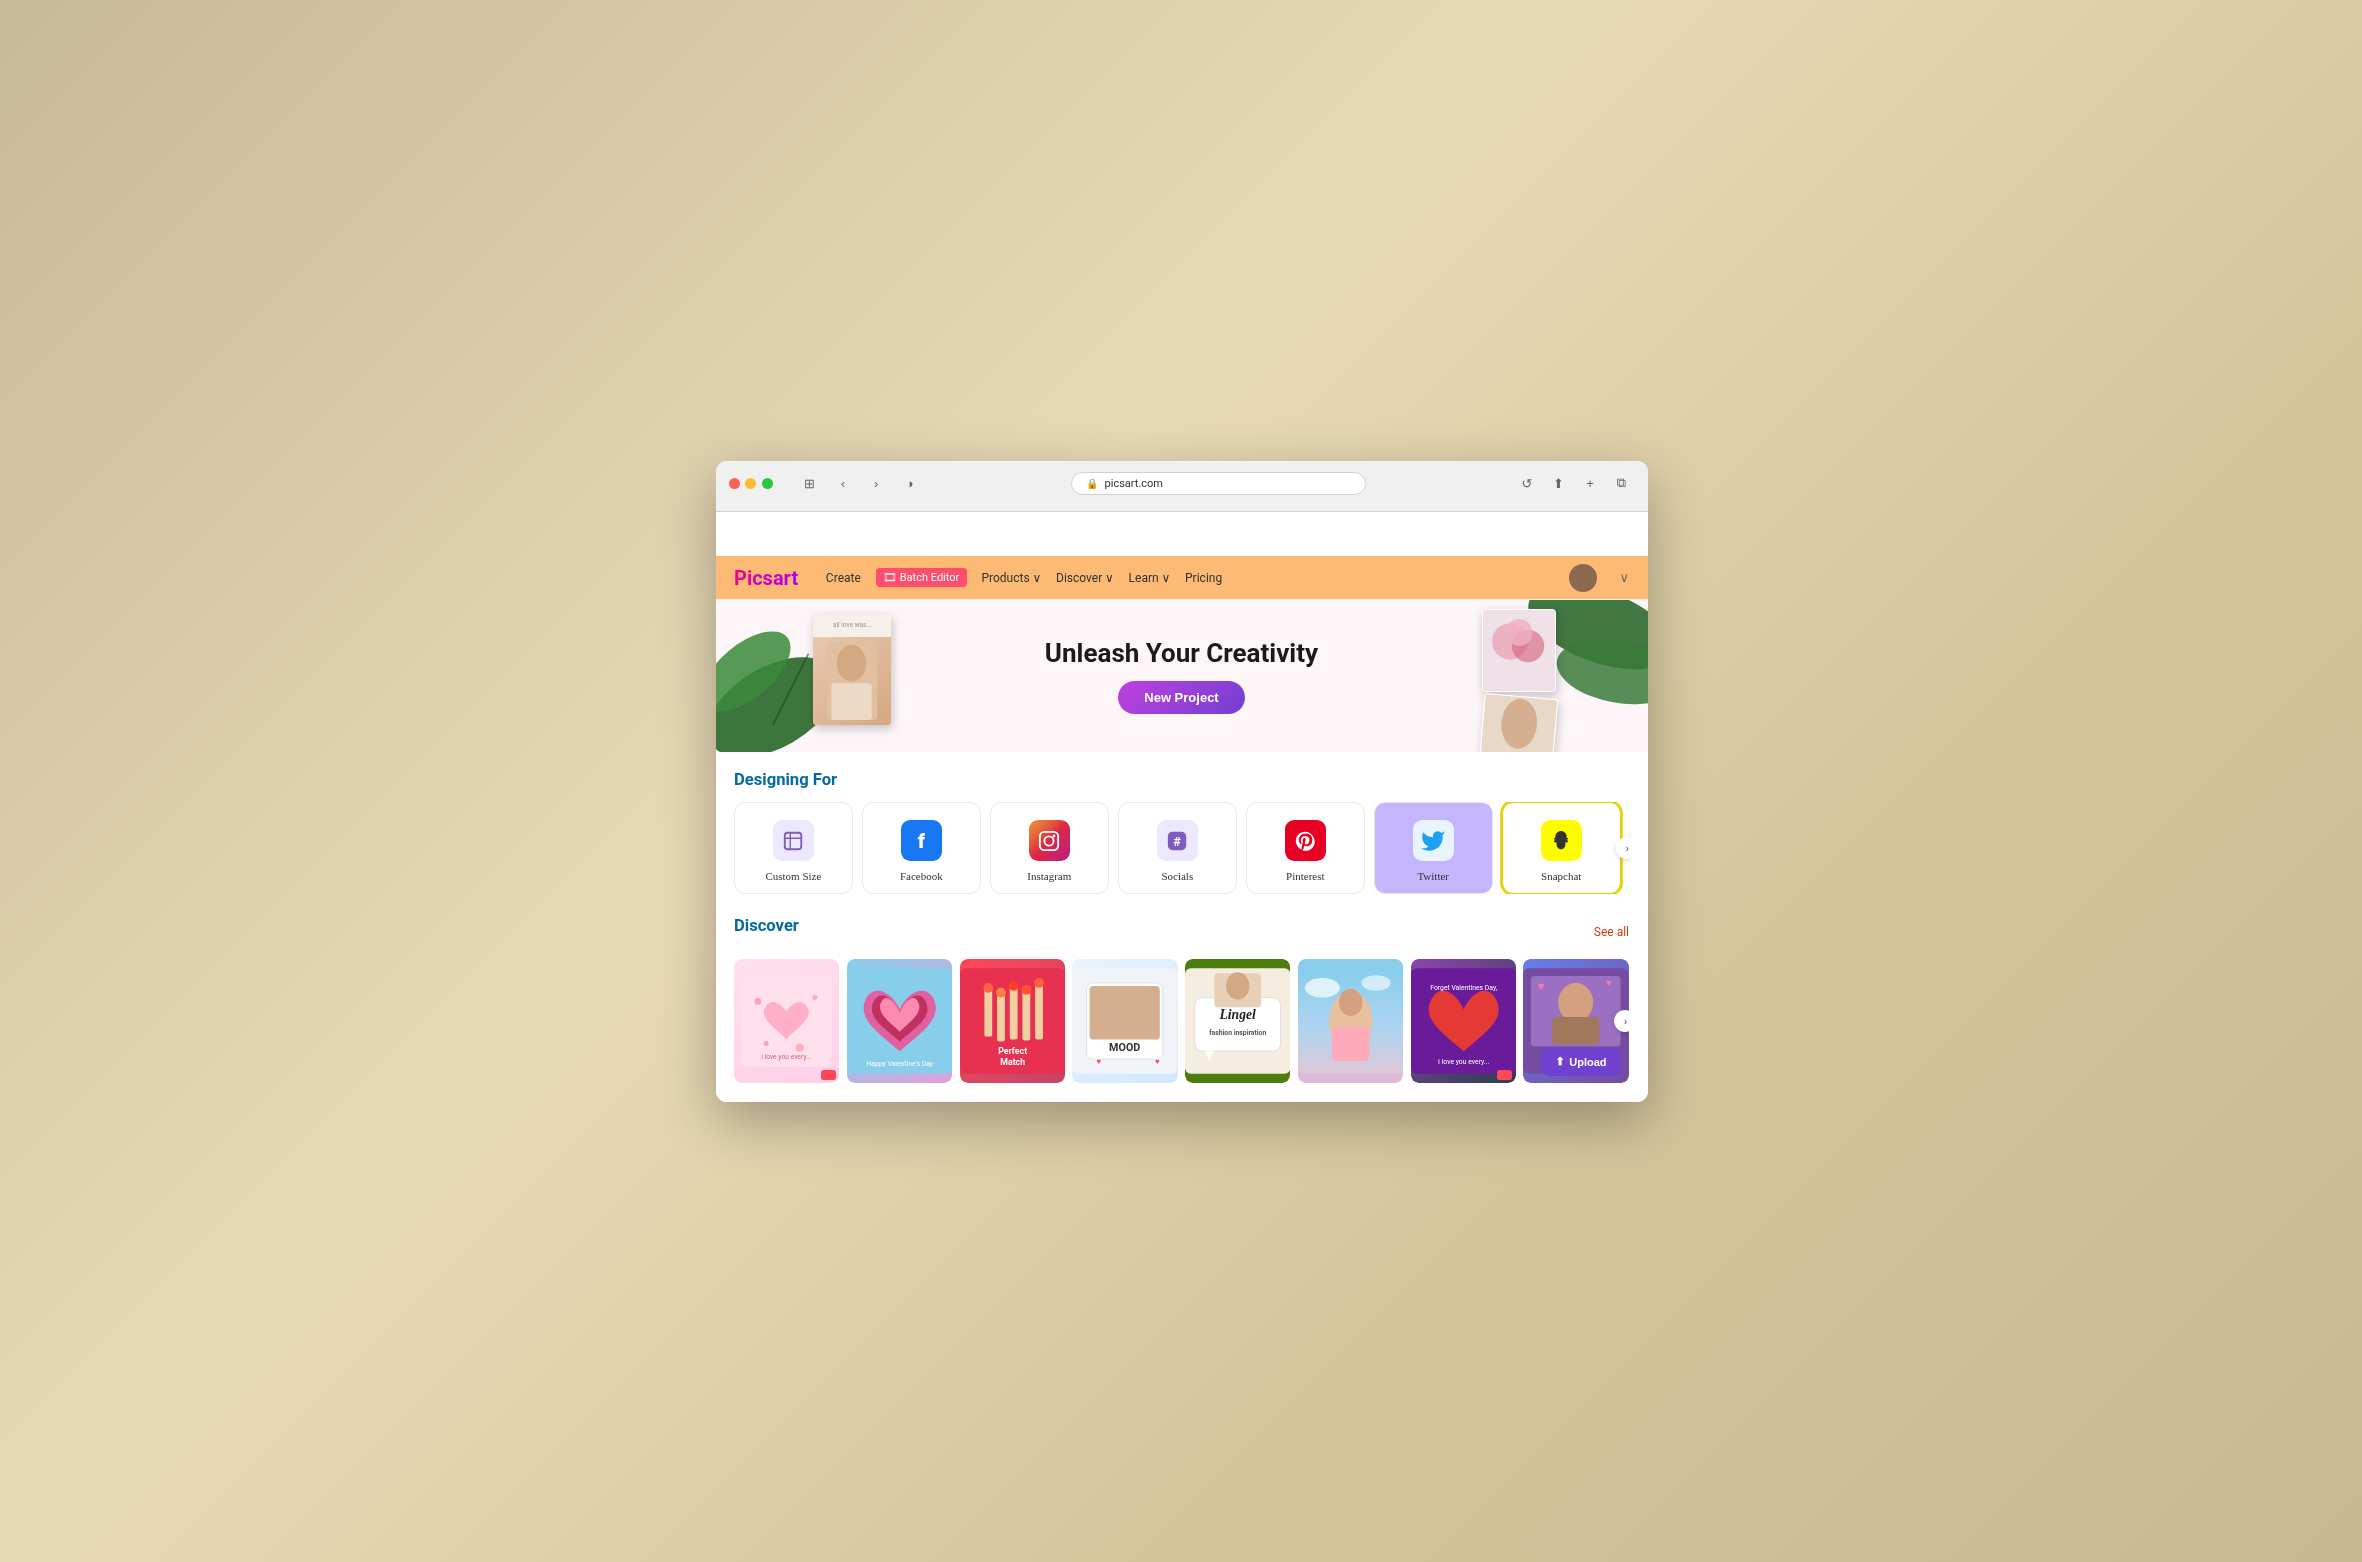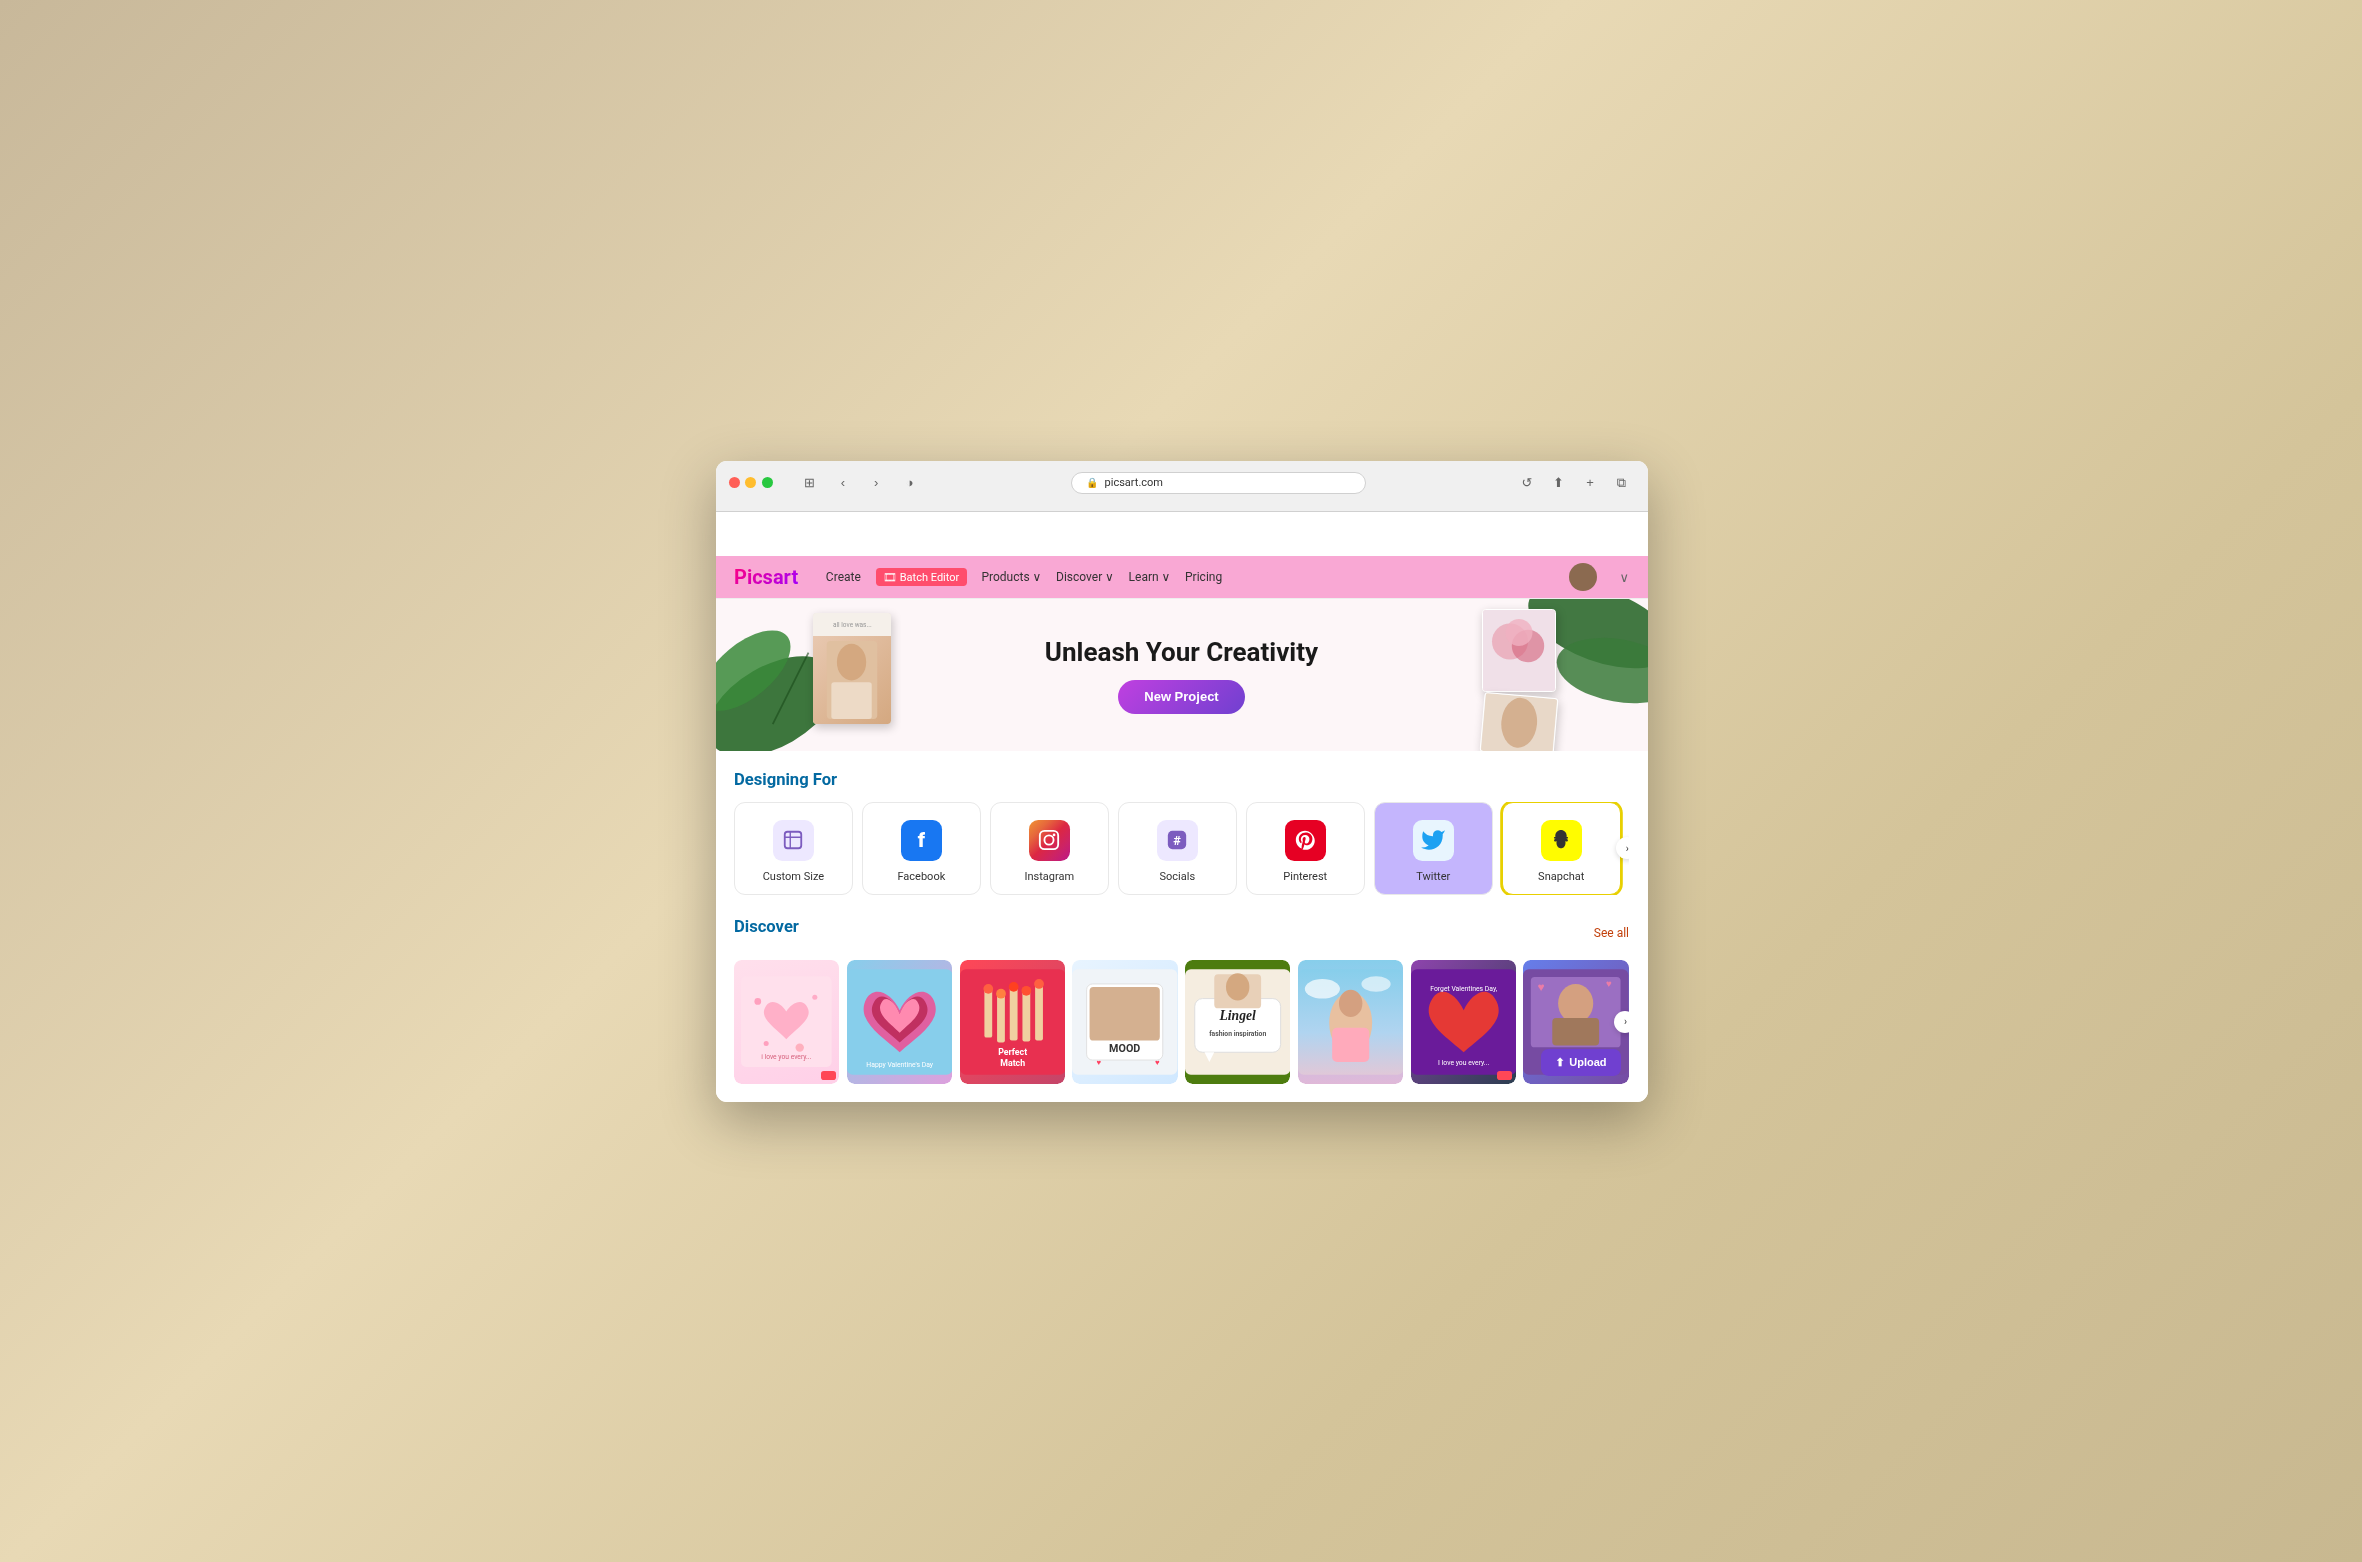--- a/index.html
+++ b/index.html
@@ -67,21 +67,21 @@
       display: flex;
       align-items: center;
       gap: 5.5px;
       font-size: 11px;
       color: #333;
     }
     .lock-icon { color: #666; font-size: 10px; }
     .browser-actions { display: flex; gap: 5.5px; margin-left: auto; }
     
     .site-nav {
-      background: #f9a8d4;
+      background: #fdba74;
       display: flex;
       align-items: center;
       padding: 7.4px 18.5px;
       border-bottom: 0.9px solid #eee;
       gap: 18.5px;
       margin-top: 44px;
     }
     .picsart-logo {
       font-size: 20px;
       font-weight: 700;
@@ -181,20 +181,21 @@
       border-radius: 9.2px;
       display: flex;
       align-items: center;
       justify-content: center;
       font-size: 20px;
     }
     .design-card-label {
       font-size: 11px;
       color: #333;
       text-align: right;
+      font-family: Liberation Serif, serif;
     }
     
     .templates-header {
       display: flex;
       justify-content: space-between;
       align-items: center;
       margin-bottom: 11px;
     }
     .see-all-link {
       font-size: 12px;

